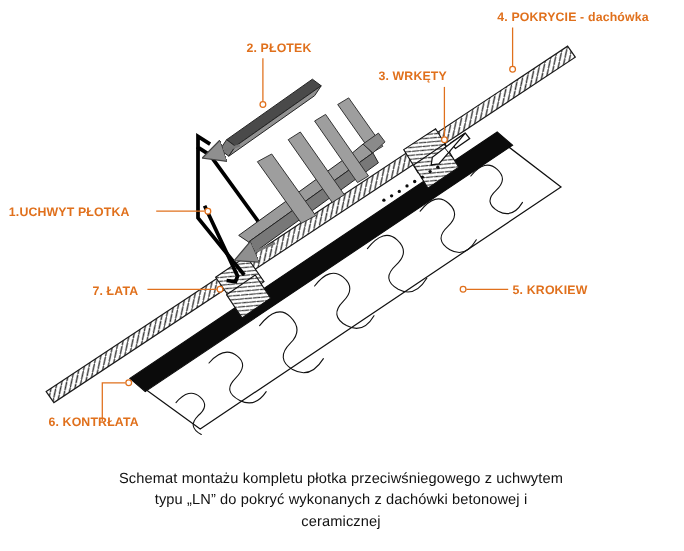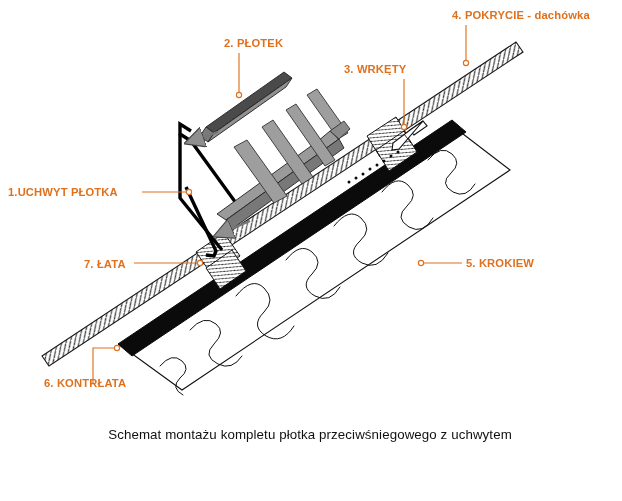--- a/index.html
+++ b/index.html
@@ -139,15 +139,17 @@
         <text class="lbl" x="344" y="73" text-anchor="start">3. WRKĘTY</text>
         <text class="lbl" x="452" y="19" text-anchor="start">4. POKRYCIE - dachówka</text>
         <text class="lbl" x="466" y="267" text-anchor="start">5. KROKIEW</text>
         <text class="lbl" x="44" y="387" text-anchor="start">6. KONTRŁATA</text>
         <text class="lbl" x="84" y="268" text-anchor="start">7. ŁATA</text>
       </g>
 </svg>
 
 <div class="cap">
   <div>Schemat montażu kompletu płotka przeciwśniegowego z uchwytem</div>
+  <div>typu „LN” do pokryć wykonanych z dachówki betonowej i</div>
+  <div>ceramicznej</div>
 </div>
 
 </div>
 
 </body></html>

